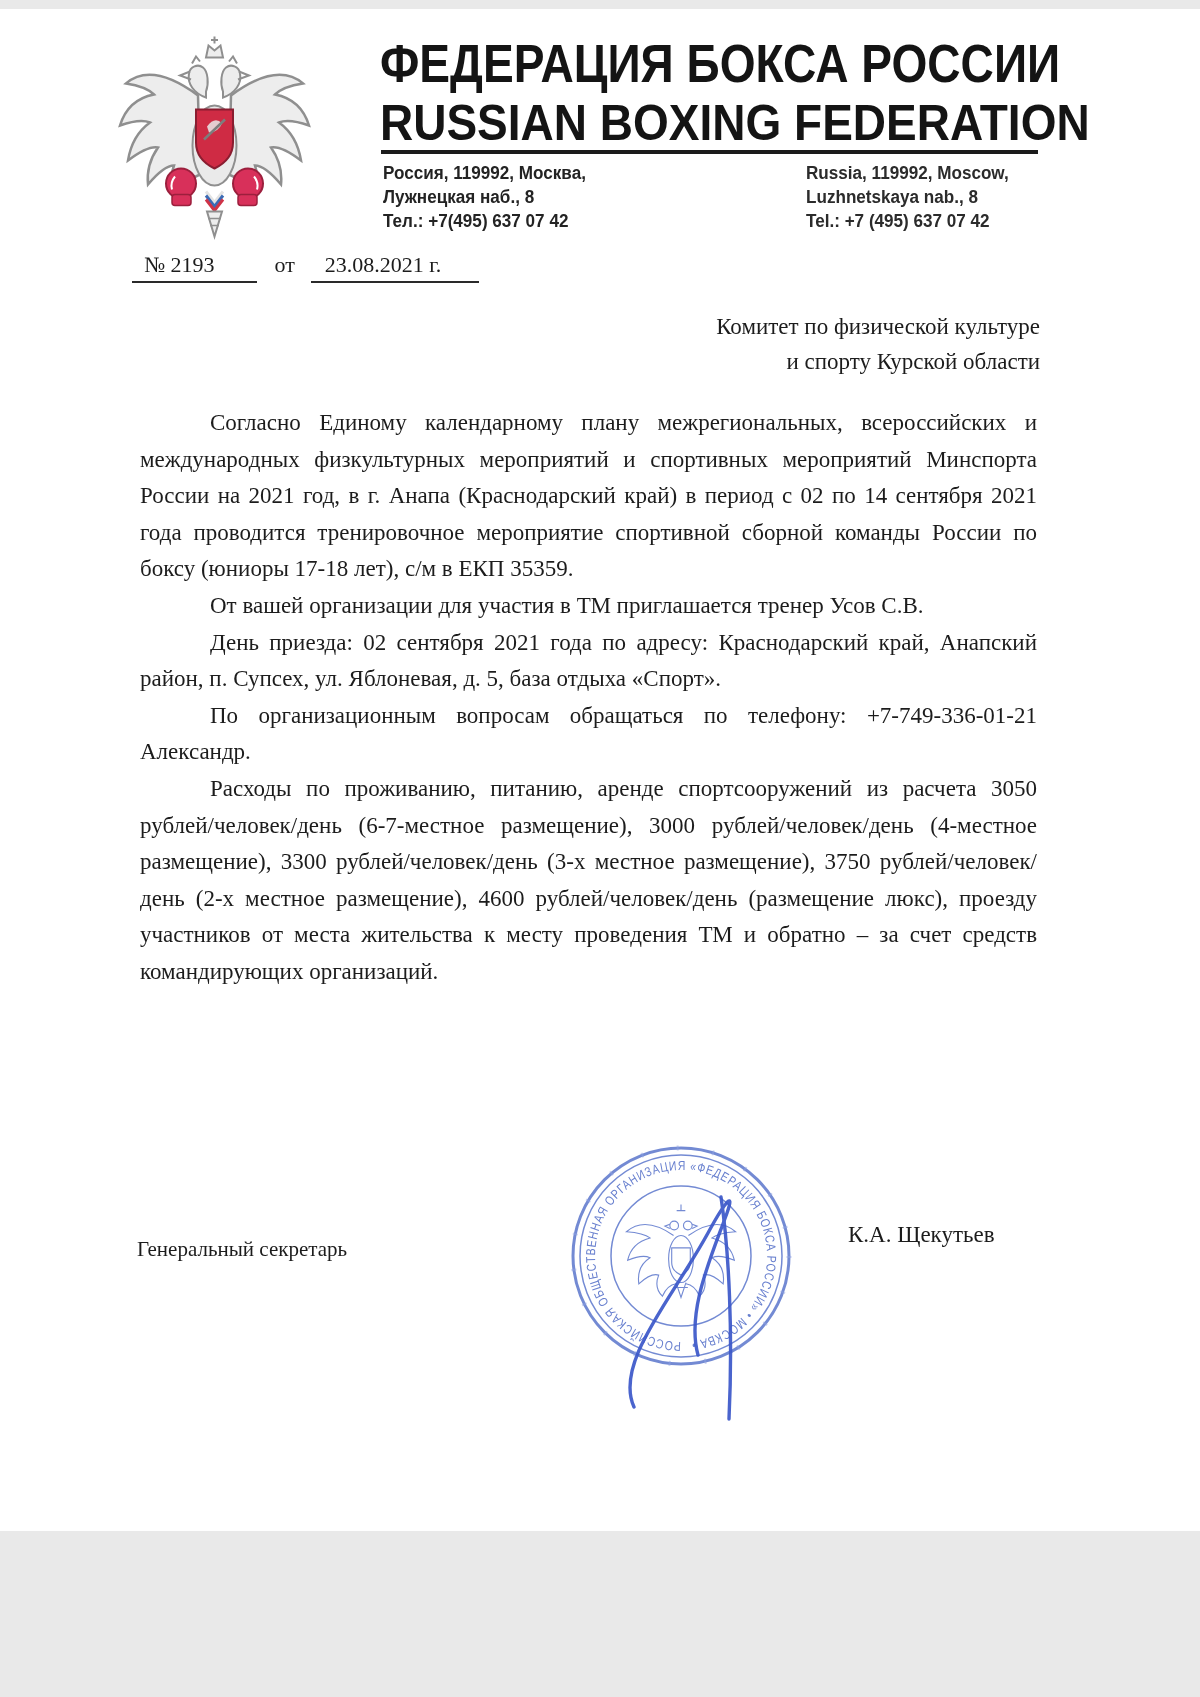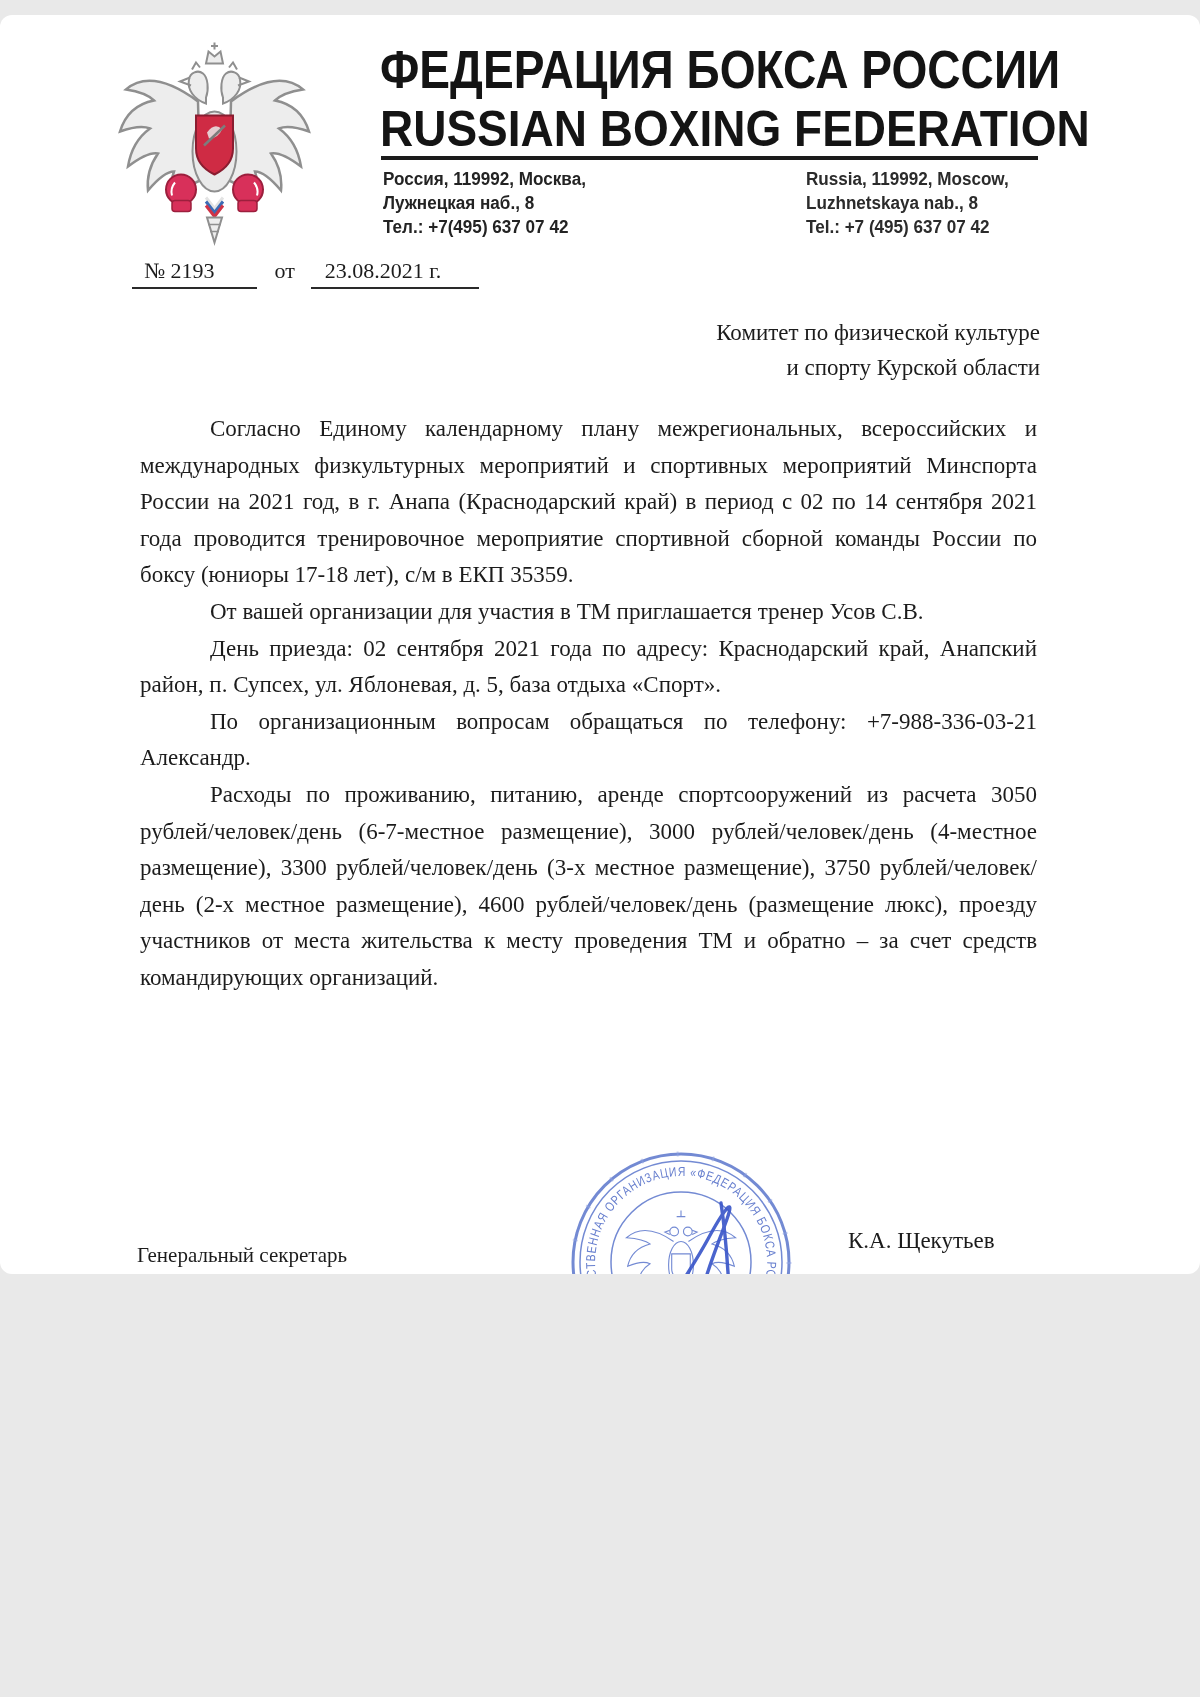--- a/index.html
+++ b/index.html
@@ -1,19 +1,19 @@
 <!DOCTYPE html>
 <html lang="ru"><head>
 <meta charset="utf-8">
 <style>
   html,body{margin:0;padding:0;background:#e9e9e9;}
   .page{
-    position:relative;width:1200px;height:1259px;margin:15px auto;
+    position:relative;width:1200px;height:1522px;margin:9px auto;
     background:#ffffff;overflow:hidden;
-    font-family:"Liberation Serif", serif;color:#1c1c1c;border-radius:12px;
+    font-family:"Liberation Serif", serif;color:#1c1c1c;
   }
   
   .emblem{position:absolute;left:112px;top:22px;width:205px;height:225px;}
   .titles{position:absolute;left:380px;top:28px;width:680px;
     font-family:"Liberation Sans", sans-serif;font-weight:bold;color:#141414;}
   .title-ru{font-size:53px;line-height:1.02;letter-spacing:0px;
     transform:scaleX(0.87);transform-origin:left top;white-space:nowrap;}
   .title-en{font-size:50px;line-height:1.0;margin-top:7px;
     transform:scaleX(0.92);transform-origin:left top;white-space:nowrap;}
   .head-rule{position:absolute;left:381px;top:141px;width:657px;height:4px;background:#1b1b1b;}
@@ -118,21 +118,21 @@
 
   <div class="recipient">
     <div>Комитет по физической культуре</div>
     <div>и спорту Курской области</div>
   </div>
 
   <div class="body-text">
     <p>Согласно Единому календарному плану межрегиональных, всероссийских и международных физкультурных мероприятий и спортивных мероприятий Минспорта России на 2021 год, в г. Анапа (Краснодарский край) в период с 02 по 14 сентября 2021 года проводится тренировочное мероприятие спортивной сборной команды России по боксу (юниоры 17-18 лет), с/м в ЕКП 35359.</p>
     <p>От вашей организации для участия в ТМ приглашается тренер Усов С.В.</p>
     <p>День приезда: 02 сентября 2021 года по адресу: Краснодарский край, Анапский район, п. Супсех, ул. Яблоневая, д. 5, база отдыха «Спорт».</p>
-    <p>По организационным вопросам обращаться по телефону: +7-988-336-03-21 Александр.</p>
+    <p>По организационным вопросам обращаться по телефону: +7-749-336-01-21 Александр.</p>
     <p>Расходы по проживанию, питанию, аренде спортсооружений из расчета 3050 рублей/человек/день (6-7-местное размещение), 3000 рублей/человек/день (4-местное размещение), 3300 рублей/человек/день (3-х местное размещение), 3750 рублей/человек/день (2-х местное размещение), 4600 рублей/человек/день (размещение люкс), проезду участников от места жительства к месту проведения ТМ и обратно – за счет средств командирующих организаций.</p>
   </div>
 
   <div class="sig-title">Генеральный секретарь</div>
   <div class="sig-name">К.А. Щекутьев</div>
 
   <svg class="seal" viewBox="0 0 260 320" aria-hidden="true">
     <g opacity="0.85">
       <circle cx="125" cy="155" r="108" fill="none" stroke="#5b76cc" stroke-width="3"></circle>
       <circle cx="125" cy="155" r="101" fill="none" stroke="#5b76cc" stroke-width="1.5"></circle>

